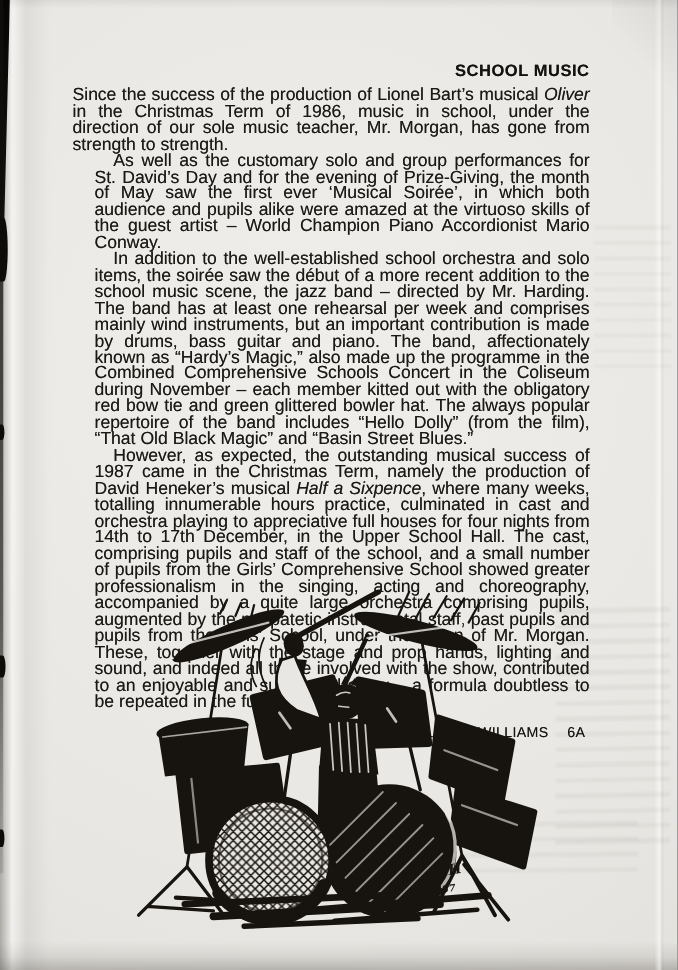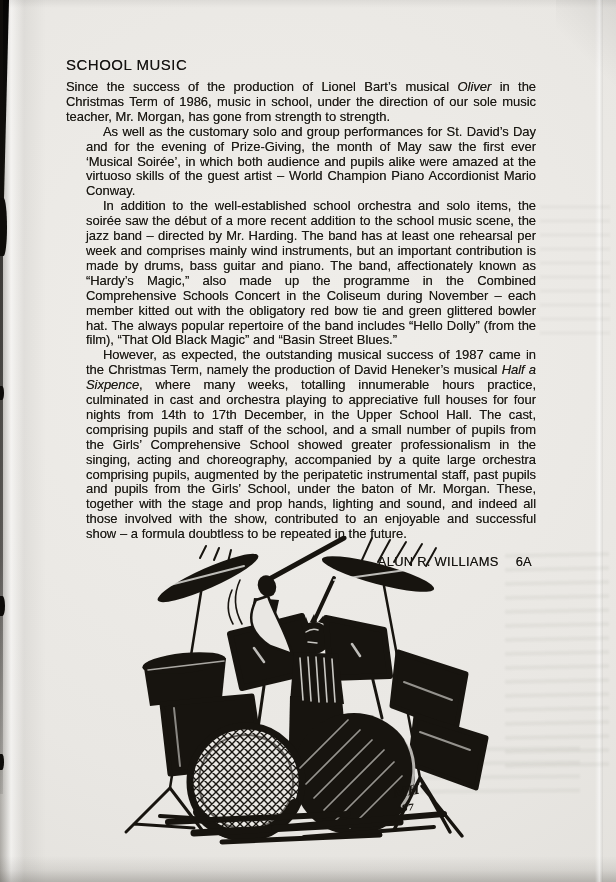--- a/index.html
+++ b/index.html
@@ -28,23 +28,23 @@
   .corner-shade{position:absolute;right:0;top:0;width:60px;height:90px;
     background:linear-gradient(225deg,rgba(0,0,0,.07),rgba(0,0,0,0) 60%);}
   
   .bleed{position:absolute;opacity:.055;filter:blur(.8px);
     background:repeating-linear-gradient(180deg,transparent 0 5px,#49503f 5px 9px,transparent 9px 14px);}
   .g1{left:505px;top:548px;width:104px;height:228px;transform:skewY(-1deg);}
   .g2{left:540px;top:200px;width:70px;height:140px;opacity:.035;}
   .g3{left:420px;top:742px;width:160px;height:60px;opacity:.05;transform:skewY(-.5deg);}
   
   .content{position:absolute;left:66px;top:56px;width:470px;color:#1b1914;}
-  h1.title{margin:0 0 7px 0;text-align:left;font-size:15px;font-weight:normal;
+  h1.title{margin:0 0 7px 0;text-align:right;font-size:15px;font-weight:bold;
     letter-spacing:.5px;color:#141210;text-shadow:0 0 .5px rgba(20,18,16,.7);}
-  .article p{margin:0;font-size:13px;line-height:14.9px;text-align:justify;
+  .article p{margin:0;font-size:16px;line-height:14.9px;text-align:justify;
     letter-spacing:-.05px;word-spacing:.2px;color:#1b1914;
     text-shadow:0 0 .45px rgba(27,25,20,.65);}
   .article p.indent{text-indent:17px;margin-left:20px;}
   .byline{margin-top:12px;text-align:right;font-size:12.9px;letter-spacing:.3px;
     color:#161410;text-shadow:0 0 .45px rgba(22,20,16,.65);padding-right:4px;}
   .byline .form{display:inline-block;margin-left:17px;}
   
   .illo{position:absolute;left:104px;top:536px;width:402px;height:312px;}
   .illo svg{display:block;width:100%;height:100%;}
   .sig{font-family:"DejaVu Serif",serif;font-style:italic;font-weight:bold;}

